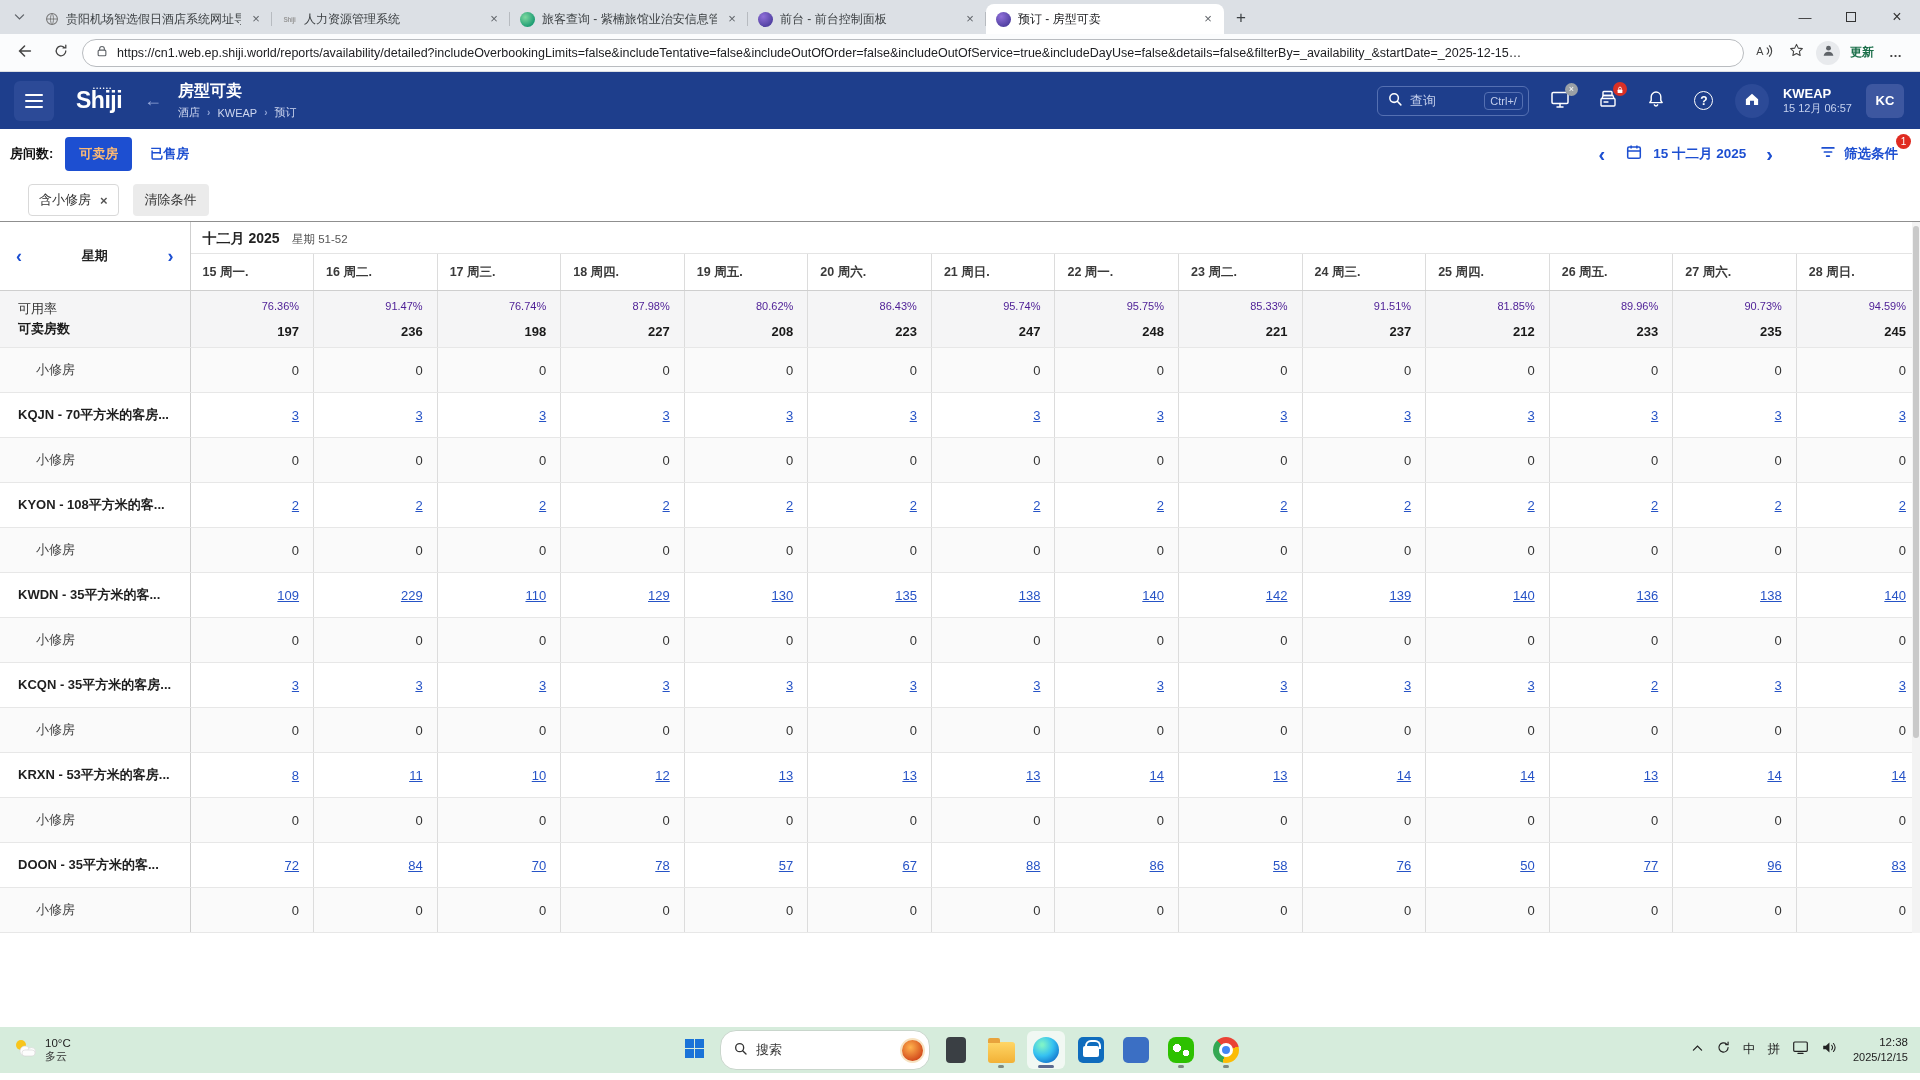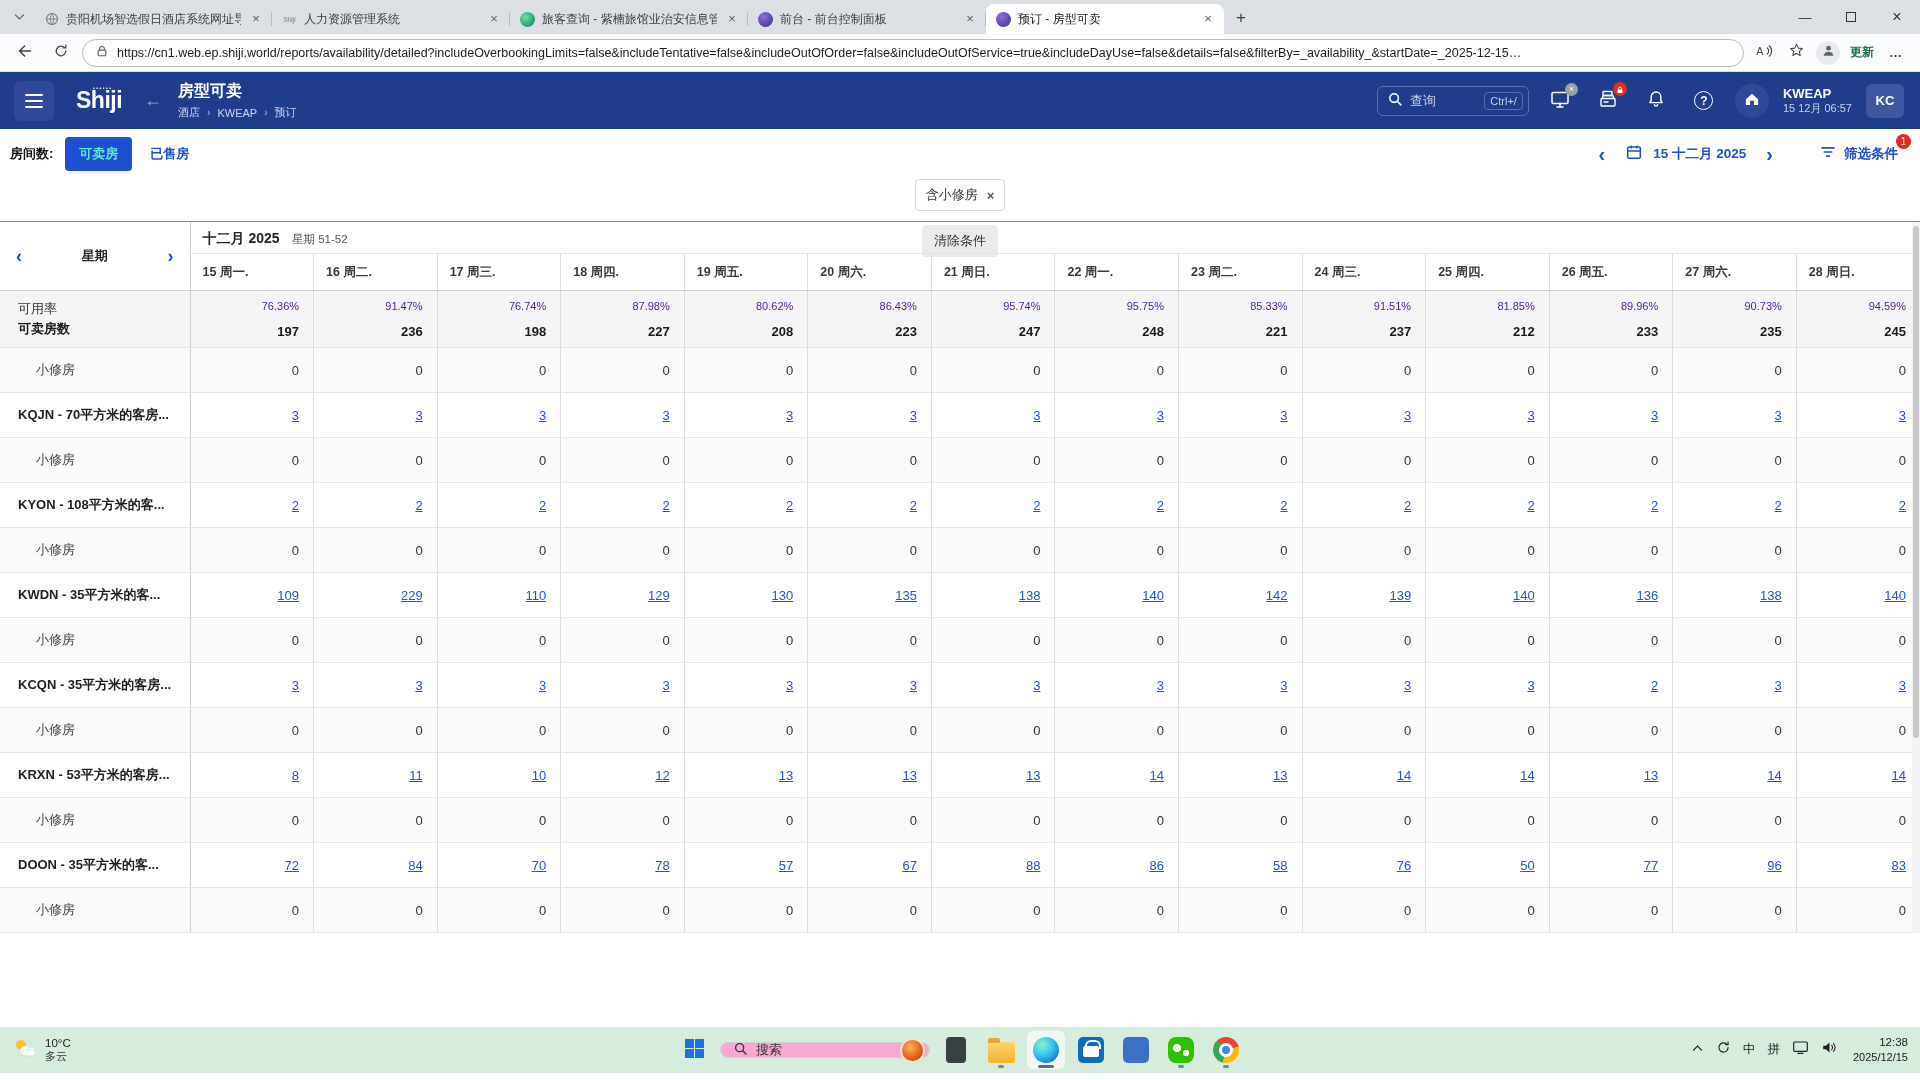--- a/index.html
+++ b/index.html
@@ -70,32 +70,32 @@
     display:flex; align-items:center; justify-content:center; }
   .propblock { text-align:left; line-height:1.25; }
   .prop-name { font-size:13px; font-weight:bold; }
   .prop-time { font-size:11px; color:#c6d2ef; }
   .useravatar { width:38px; height:34px; background:#3d57a0; border-radius:6px; display:flex; align-items:center;
     justify-content:center; font-size:13px; font-weight:bold; }
 
   
   .filterbar { height:50px; display:flex; align-items:center; padding:0 22px 0 10px; gap:12px; }
   .f-label { font-size:13px; font-weight:bold; color:#111; }
-  .btn-primary { background:#1d4fd1; color:#5eead4; font-size:13px; font-weight:bold; padding:8px 14px; border-radius:4px; }
+  .btn-primary { background:#1d4fd1; color:#fdba74; font-size:13px; font-weight:bold; padding:8px 14px; border-radius:4px; }
   .btn-link { color:#1d4fd1; font-size:13px; font-weight:bold; padding:8px 6px; }
   .filter-right { margin-left:auto; display:flex; align-items:center; gap:10px; color:#1d4fd1; }
   .chev { font-size:20px; font-weight:bold; color:#1d4fd1; padding:0 10px; }
   .datelabel { font-size:13.5px; font-weight:bold; }
   .filtergroup { display:flex; align-items:center; gap:7px; margin-left:26px; position:relative; }
   .filterlabel { font-size:13.5px; font-weight:bold; }
   .fbadge { position:absolute; top:-9px; right:-13px; width:15px; height:15px; background:#e02b20; color:#fff;
     border-radius:50%; font-size:10px; display:flex; align-items:center; justify-content:center; }
 
   
-  .chipsrow { height:42px; display:flex; align-items:center; gap:14px; padding:0 28px;flex-direction:column; }
+  .chipsrow { height:42px; display:flex; align-items:center; gap:14px; padding:0 28px; }
   .chip { display:flex; align-items:center; gap:9px; border:1px solid #d9d9d9; border-radius:4px; background:#fff;
     padding:6px 10px; font-size:13px; color:#333; }
   .chip .x { font-weight:bold; color:#555; font-size:13px; }
   .btn-gray { background:#ebebeb; color:#333; font-size:13px; padding:7px 12px; border-radius:4px; }
 
   
   .tablewrap { position:relative; border-top:1px solid #8f8f8f; }
   table { width:100%; border-collapse:collapse; table-layout:fixed; }
   th, td { border-right:1px solid #dcdcdc; }
   th:last-child, td:last-child { border-right:none; }
@@ -130,21 +130,21 @@
   .weather { display:flex; align-items:center; gap:6px; }
   .weather-text { line-height:1.2; }
   .weather-temp { font-size:11.5px; color:#222; }
   .weather-desc { font-size:11px; color:#333; }
   .tb-center { position:absolute; left:50%; transform:translateX(-50%); display:flex; align-items:center; gap:7px; }
   .tb-btn { width:38px; height:38px; border-radius:6px; display:flex; align-items:center; justify-content:center; position:relative; }
   .tb-btn.activeapp { background:rgba(255,255,255,0.65); }
   .rundot { position:absolute; bottom:1px; left:50%; transform:translateX(-50%); width:6px; height:3px;
     border-radius:2px; background:#7d8a80; }
   .tb-btn.activeapp .rundot { width:16px; background:#5b6a90; }
-  .tb-search { width:210px; height:16px; background:#f9a8d4; border:1px solid #c9d6cc; border-radius:16px;
+  .tb-search { width:210px; height:40px; background:#ffffff; border:1px solid #c9d6cc; border-radius:16px;
     display:flex; align-items:center; gap:8px; padding:0 4px 0 12px; }
   .tb-search .ph { font-size:13px; color:#333; flex:1; }
   .bingball { width:25px; height:25px; border-radius:50%; background:radial-gradient(circle at 40% 35%, #ffb24d, #d2491b 75%);
     border:2px solid #f7e3c2; }
   .appicon { width:26px; height:26px; border-radius:6px; position:relative; }
   .ic-darkapp { background:#3a3f44; border-radius:4px; width:20px; height:26px; }
   .ic-folder { background:linear-gradient(#ffd666,#f2b136); border-radius:3px; width:27px; height:21px; position:relative; margin-top:4px; }
   .ic-folder:before { content:""; position:absolute; top:-4px; left:0; width:12px; height:5px; background:#e8a33d;
     border-radius:2px 2px 0 0; }
   .ic-edge { border-radius:50%; background:radial-gradient(circle at 35% 30%, #7df2c9 5%, #35c1f1 45%, #0b63c4 90%); }

